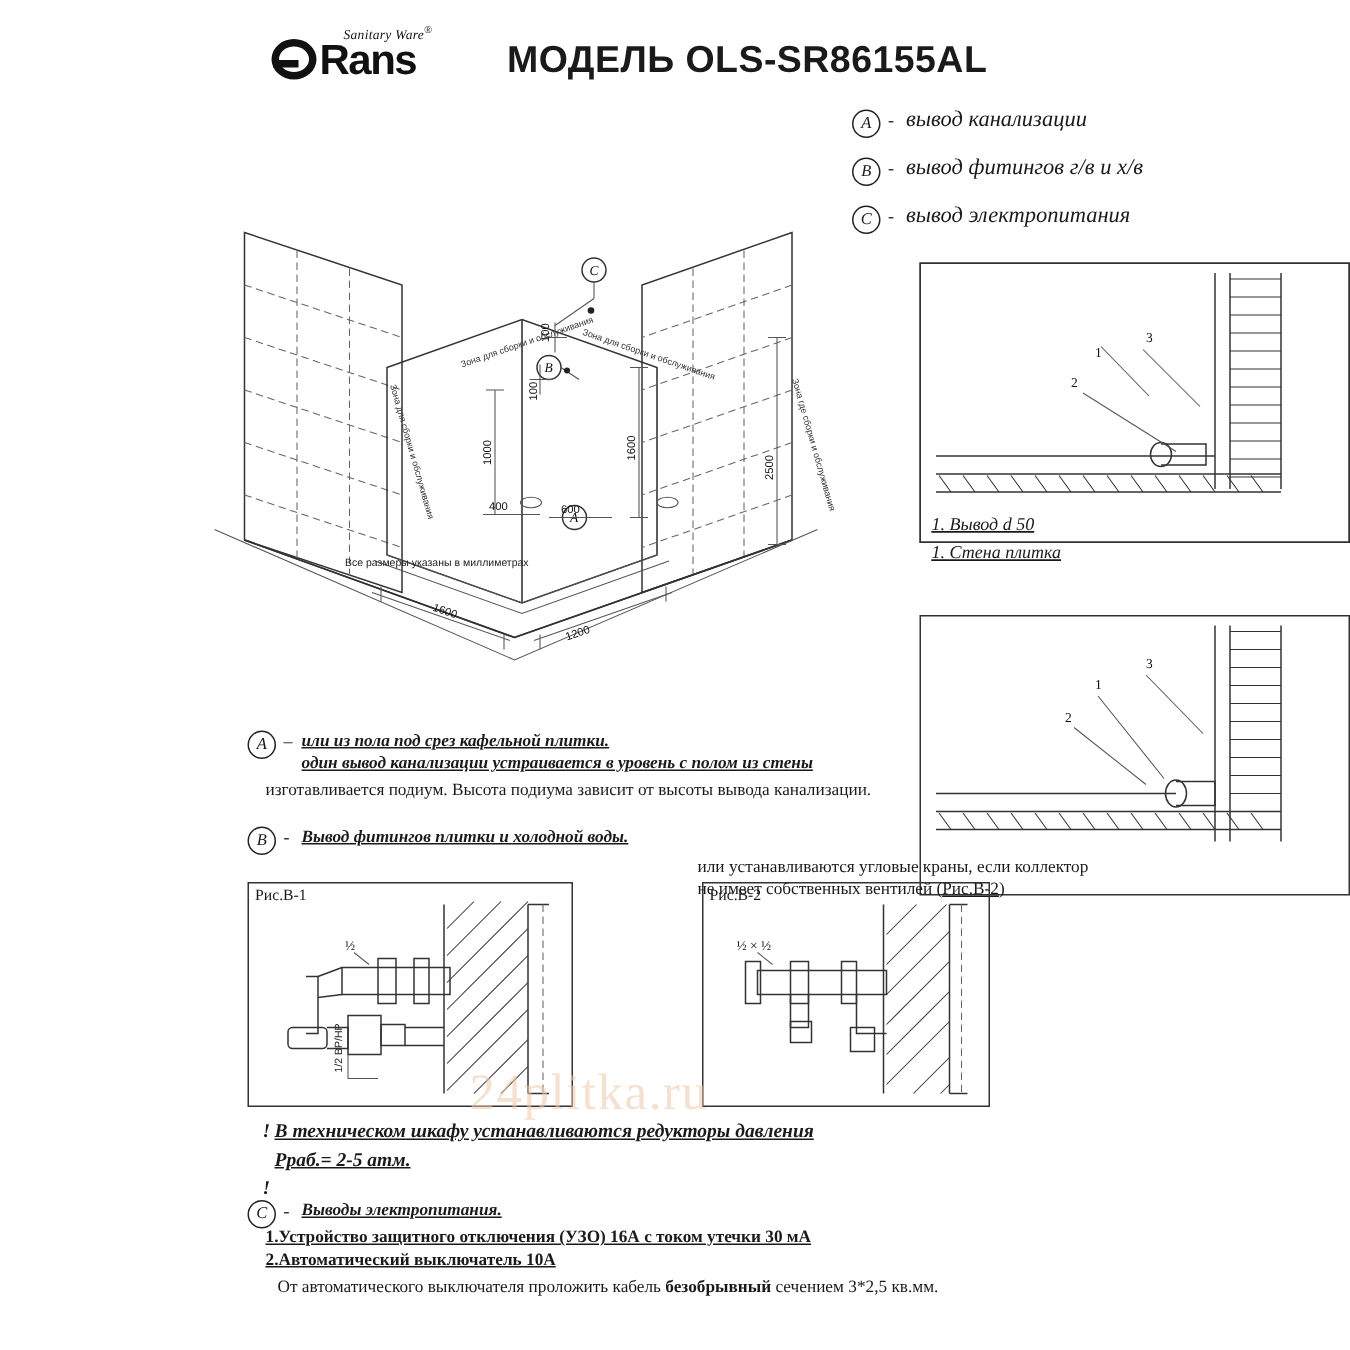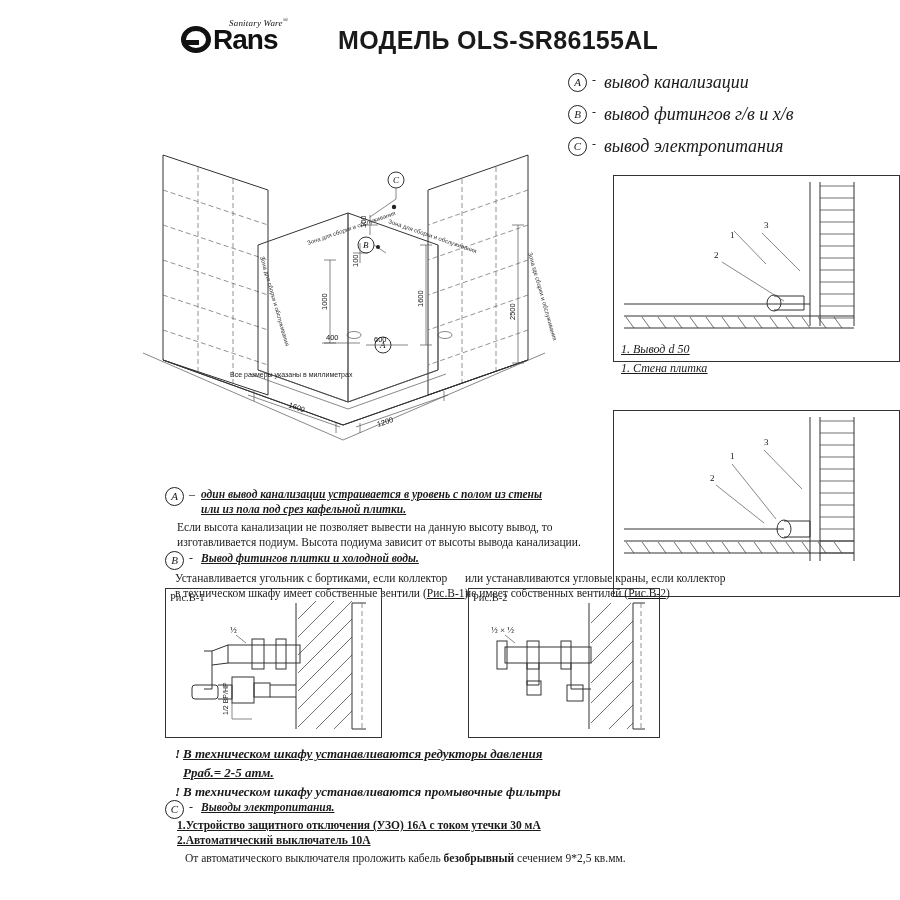--- a/index.html
+++ b/index.html
@@ -15,21 +15,21 @@
   .logo .mark{position:absolute;left:-2px;top:8px;width:30px;height:27px;border:5px solid #111;border-radius:50%;box-sizing:border-box;}
   .logo .mark:after{content:"";position:absolute;left:-4px;top:9px;width:17px;height:5px;background:#111;}
 
   .model{left:325px;top:26px;font-family:"Liberation Sans",sans-serif;font-size:25px;font-weight:bold;letter-spacing:.3px;}
 
   
   .legend{left:555px;top:72px;width:330px;}
   .legrow{position:relative;height:32px;}
   .circ{display:inline-block;width:17px;height:17px;border:1px solid #222;border-radius:50%;text-align:center;line-height:16px;font-size:11px;font-family:"Liberation Serif",serif;font-style:italic;}
   .legrow .dash{position:absolute;left:24px;top:1px;font-size:12px;}
-  .legrow .txt{position:absolute;left:36px;top:0px;font-size:18px;font-style:italic;text-align:right;}
+  .legrow .txt{position:absolute;left:36px;top:0px;font-size:15px;font-style:italic;text-align:right;}
 
   
   .iso{left:95px;top:95px;width:470px;height:370px;}
   .rightbox{left:600px;top:175px;width:285px;height:185px;border:1px solid #333;}
   .rightbox2{left:600px;top:410px;width:285px;height:185px;border:1px solid #333;}
   .rb-caption{left:608px;top:340px;width:270px;font-size:12px;font-style:italic;line-height:19px;text-decoration:underline;}
   .rb-caption div{text-decoration:underline;}
 
   
   .note{font-size:11.5px;line-height:15px;}
@@ -259,43 +259,36 @@
         <path class="thin" d="M102 74 L150 112"></path>
       </g>
     </svg>
   </div>
 
   <div class="abs secA">
     <div style="position:relative;">
       <span class="circ" style="position:absolute;left:0;top:0;">A</span>
       <span style="position:absolute;left:24px;top:0;font-size:12px;">–</span>
       <div style="margin-left:36px;">
+        <div class="note bi u">или из пола под срез кафельной плитки.</div>
         <div class="note bi u">один вывод канализации устраивается в уровень с полом из стены</div>
-        <div class="note bi u">или из пола под срез кафельной плитки.</div>
       </div>
       <div style="margin-left:12px;margin-top:3px;">
-        <div class="note">Если высота канализации не позволяет вывести на данную высоту вывод, то</div>
         <div class="note">изготавливается подиум. Высота подиума зависит от высоты вывода канализации.</div>
       </div>
     </div>
   </div>
 
   <div class="abs secB">
     <div style="position:relative;height:18px;">
       <span class="circ" style="position:absolute;left:0;top:0;">B</span>
       <span style="position:absolute;left:24px;top:0;font-size:12px;">-</span>
       <span style="position:absolute;left:36px;top:0;" class="note bi u">Вывод фитингов плитки и холодной воды.</span>
     </div>
     <div style="position:relative;margin-top:2px;height:30px;">
-      <div style="position:absolute;left:10px;top:0;width:300px;">
-        <div class="note">Устанавливается угольник с бортиками,  если коллектор</div>
-        <div class="note">
-          <span>в техническом шкафу имеет собственные вентили (</span><span class="u">Рис.В-1</span><span>)</span>
-        </div>
-      </div>
       <div style="position:absolute;left:300px;top:0;width:330px;">
         <div class="note">или  устанавливаются угловые краны, если коллектор</div>
         <div class="note">
           <span>не имеет собственных вентилей (</span><span class="u">Рис.В-2</span><span>)</span>
         </div>
       </div>
     </div>
   </div>
 
   <div class="abs figbox figB1">
@@ -347,43 +340,43 @@
         <path class="ln" d="M58 74 L58 96 L70 96 L70 74"></path>
         <rect x="58" y="92" width="14" height="14" class="ln"></rect>
         <path class="ln" d="M102 74 L102 100 L122 100"></path>
         <rect x="98" y="96" width="16" height="16" class="ln"></rect>
         <text class="numtxt" x="22" y="44">½ × ½</text>
         <path class="thin" d="M36 46 L46 54"></path>
       </g>
     </svg>
   </div>
 
+  <div class="abs wm">24plitka.ru</div>
 
   <div class="abs warn">
     <div style="position:relative;">
       <span class="bullet">!</span>
       <span class="u">В техническом шкафу устанавливаются редукторы давления</span>
     </div>
     <div style="position:relative;">
       <span class="u">Рраб.= 2-5 атм.</span>
     </div>
     <div style="position:relative;">
       <span class="bullet">!</span>
-      <span>В техническом шкафу устанавливаются промывочные фильтры</span>
     </div>
   </div>
 
   <div class="abs secC">
     <div style="position:relative;height:18px;">
       <span class="circ" style="position:absolute;left:0;top:0;">C</span>
       <span style="position:absolute;left:24px;top:0;font-size:12px;">-</span>
       <span style="position:absolute;left:36px;top:0;" class="note bi u">Выводы электропитания.</span>
     </div>
     <div style="margin-left:12px;">
       <div class="note b u">1.Устройство защитного отключения (УЗО)  16А с током  утечки 30 мА</div>
       <div class="note b u">2.Автоматический выключатель 10А</div>
       <div class="note" style="margin-left:8px;margin-top:3px;">
-        <span>От автоматического выключателя проложить кабель </span><span class="b">безобрывный</span><span> сечением 9*2,5 кв.мм.</span>
+        <span>От автоматического выключателя проложить кабель </span><span class="b">безобрывный</span><span> сечением 3*2,5 кв.мм.</span>
       </div>
     </div>
   </div>
 
 </div>
 
 </body></html>

